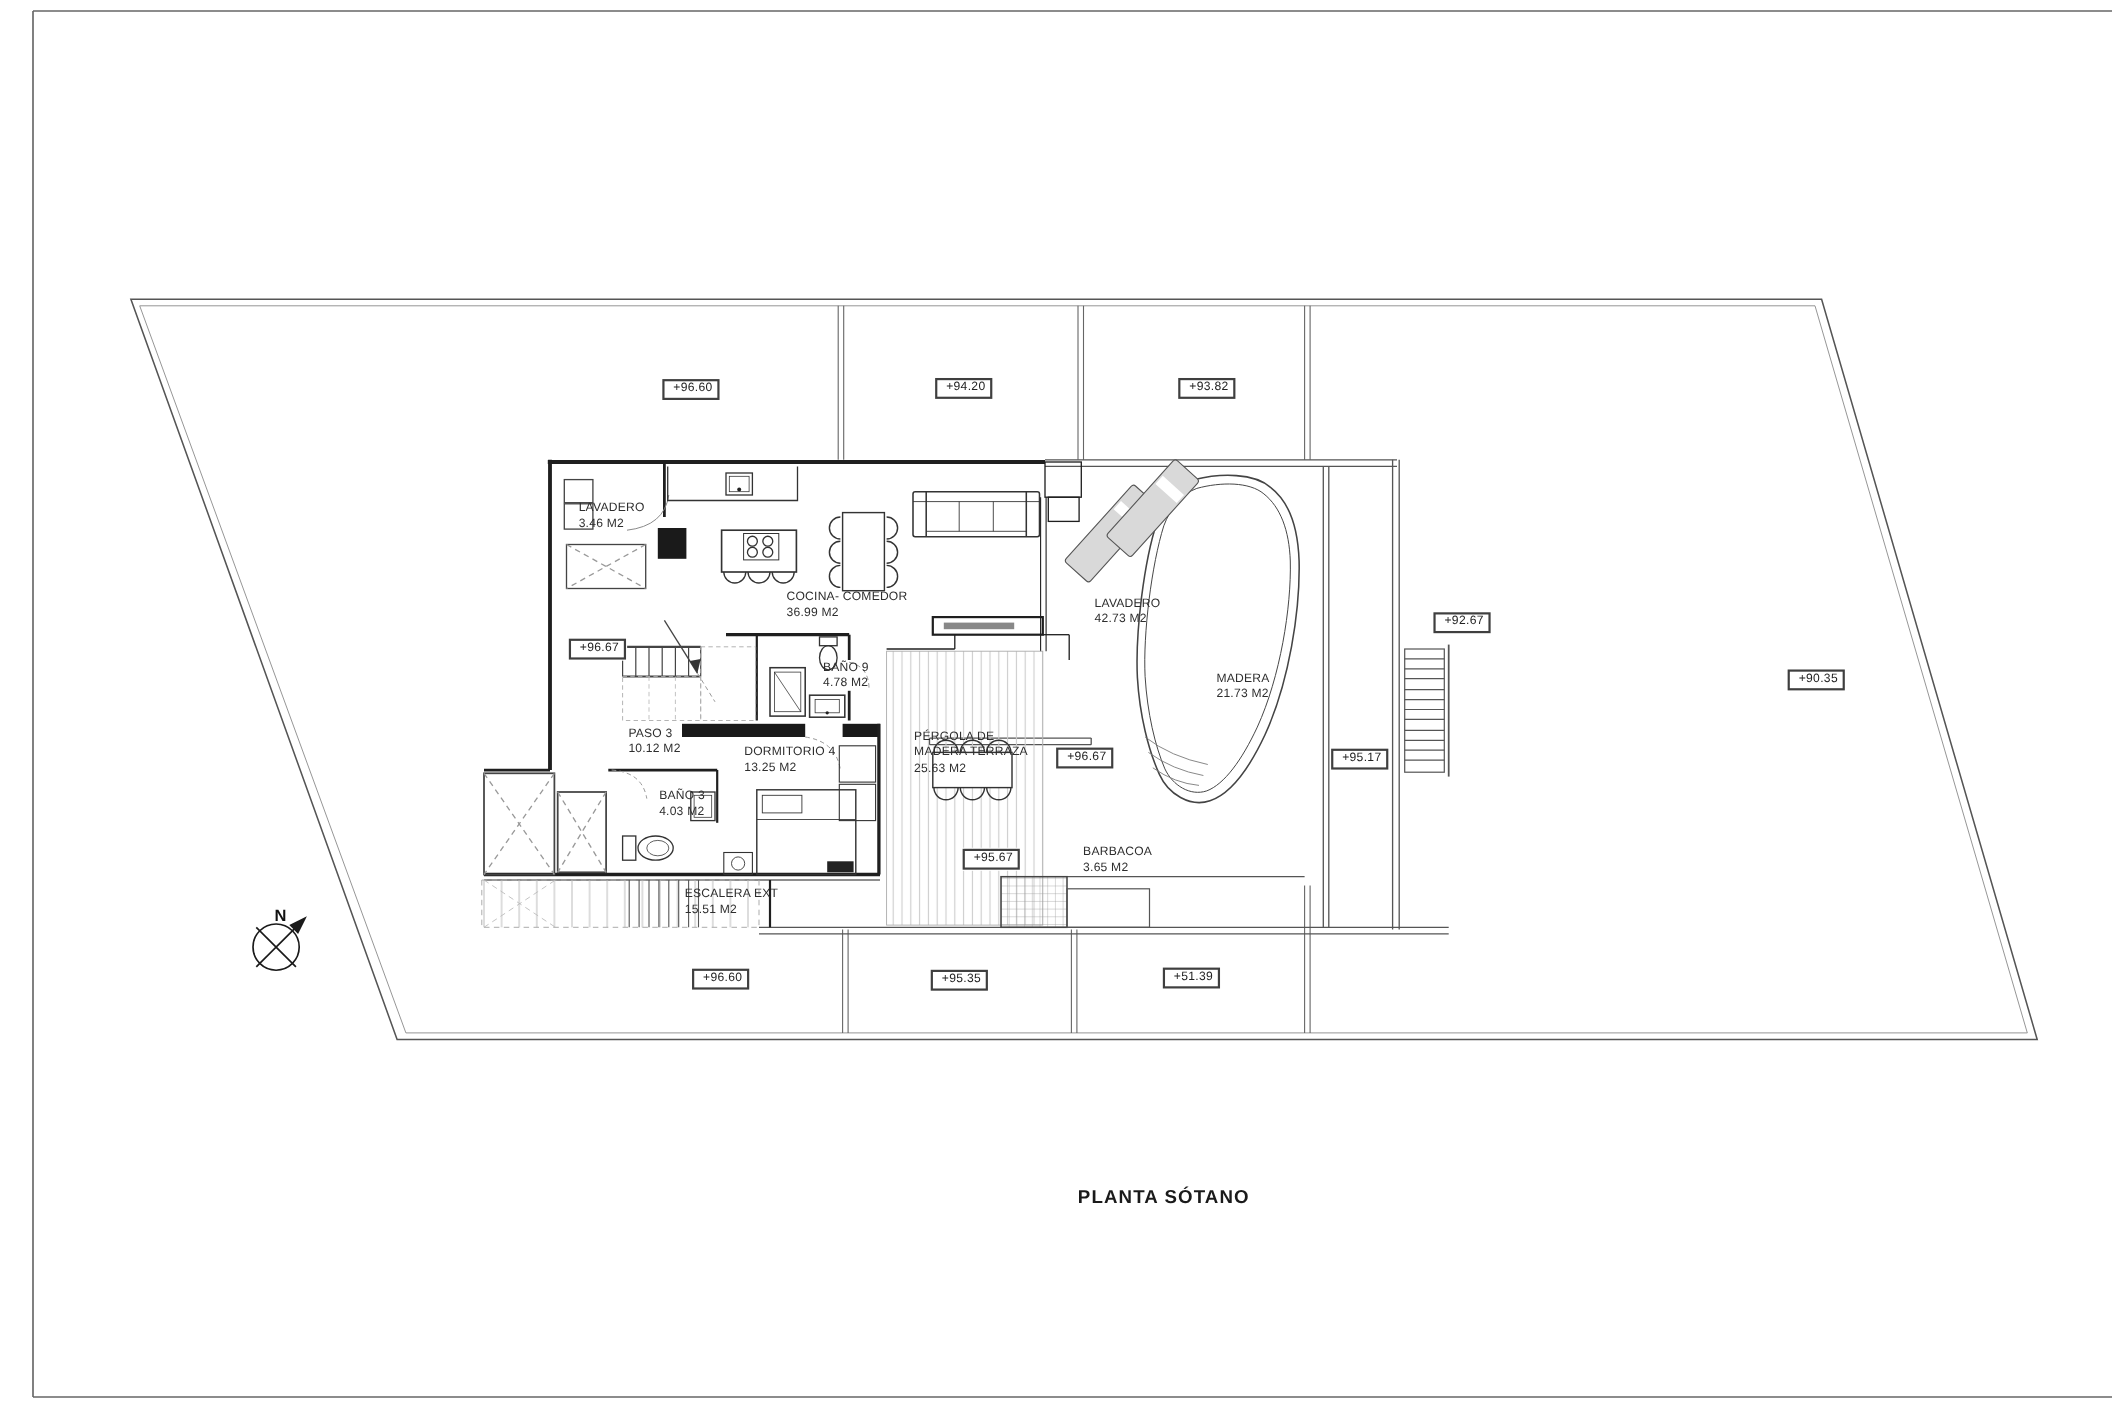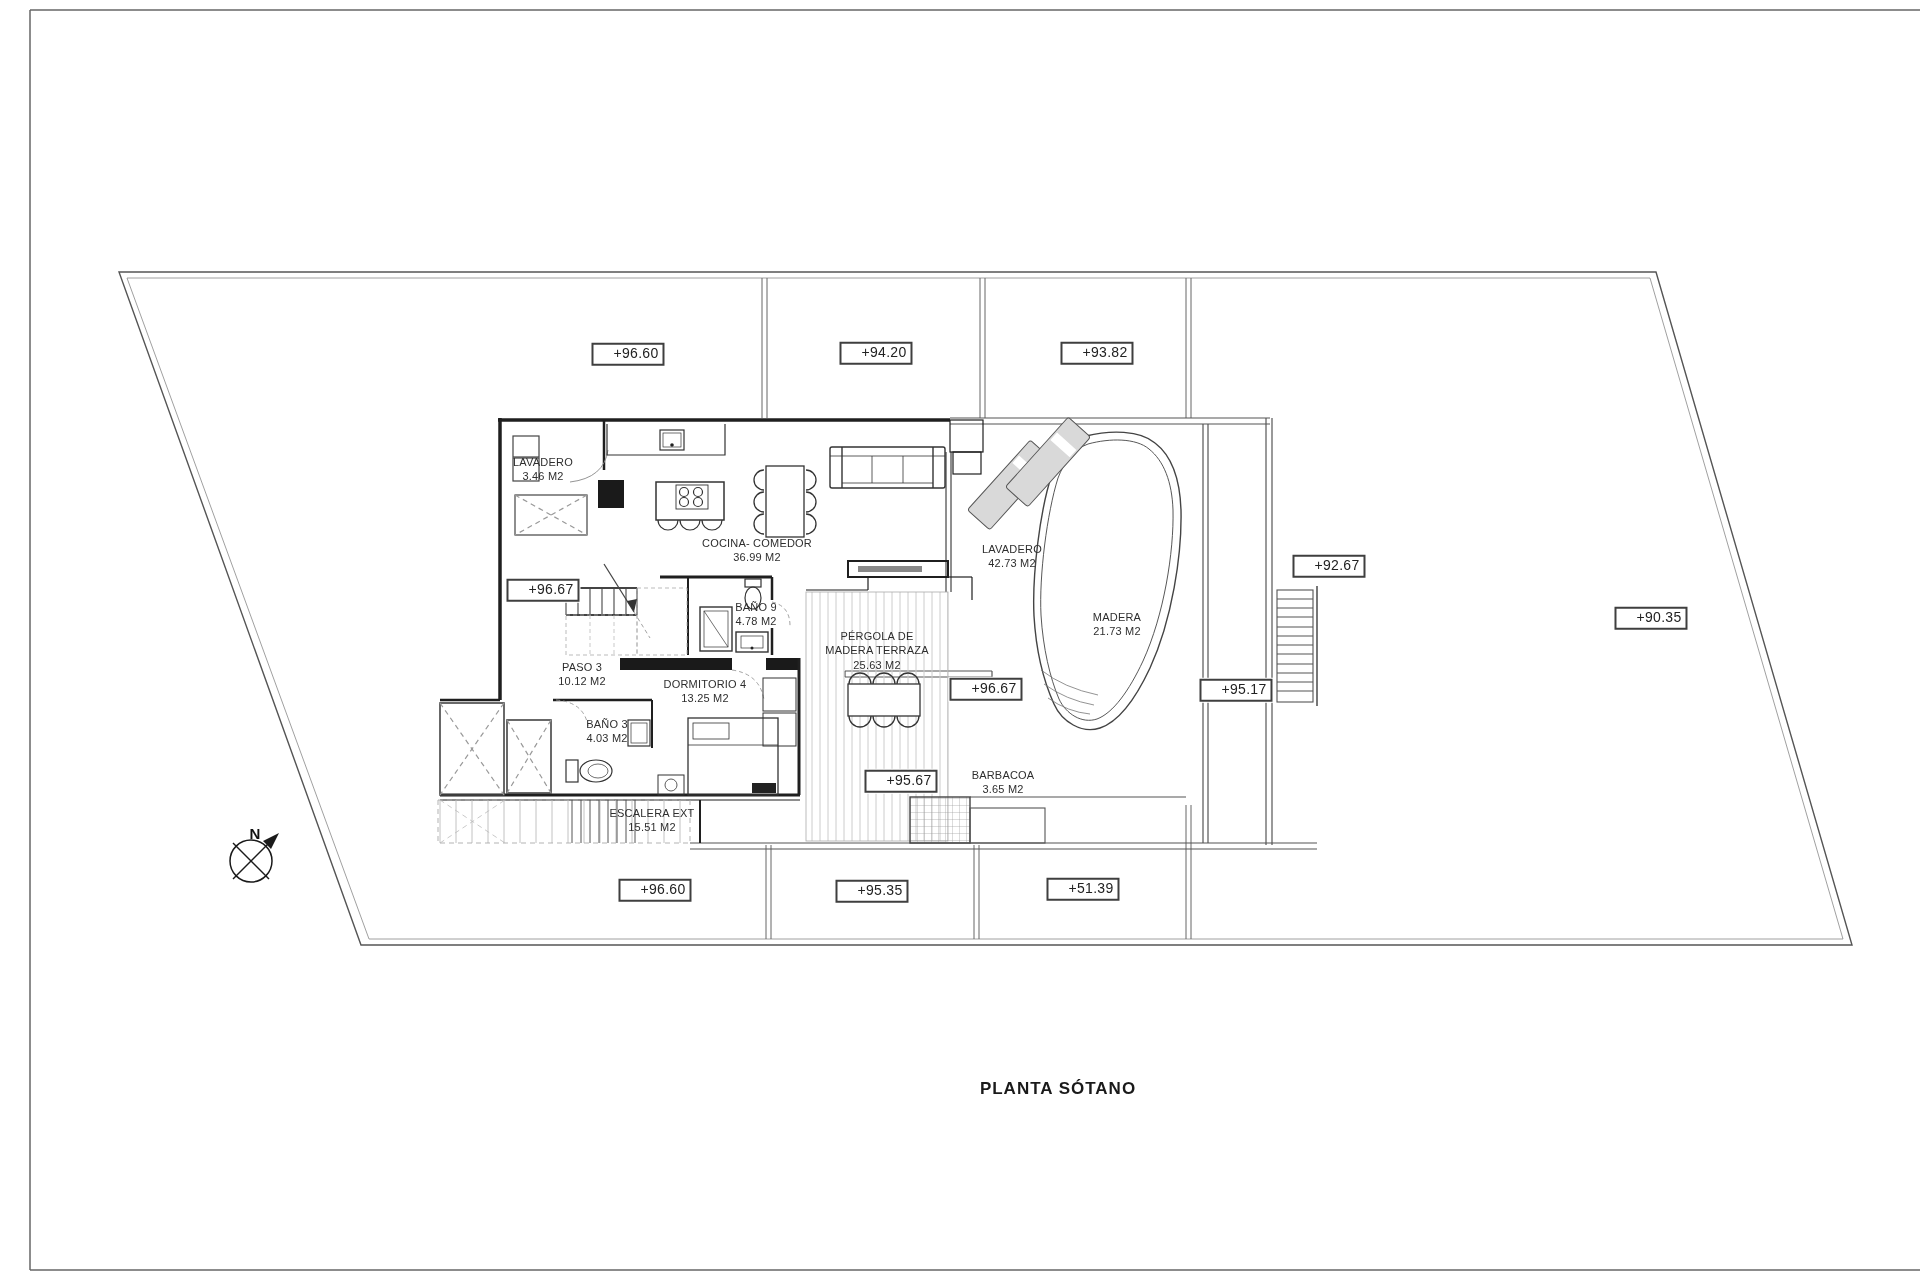--- a/index.html
+++ b/index.html
@@ -2,30 +2,30 @@
 <html><head>
 <meta charset="utf-8">
 <style>
   html,body{margin:0;padding:0;background:#fff;}
   #sheet{
     position:relative;width:1920px;height:1280px;background:#fff;overflow:hidden;
     font-family:"Liberation Sans", sans-serif;color:#2b2b2b;
   }
   svg{position:absolute;left:0;top:0;}
   .room-label{
-    position:absolute;transform:translate(-50%,-50%);text-align:center;
-    font-size:11px;line-height:1.3;color:#2e2e2e;letter-spacing:.2px;white-space:nowrap;
+    position:absolute;transform:translate(-50%,-50%);text-align:left;
+    font-size:11px;line-height:1.3;color:#2e2e2e;letter-spacing:.2px;white-space:nowrap;padding-left:26px;
   }
   .room-label .nm{display:block;}
   .room-label .ar{display:block;}
-  .room-label.wrap{white-space:normal;width:118px;}
+  .room-label.wrap{white-space:normal;width:118px;margin-top:34px;}
   .elev{
     position:absolute;transform:translate(-50%,-50%);
-    border:2px solid #3f3f3f;background:#fff;padding:0px 4px 1px 20px;
-    font-size:14px;color:#222;letter-spacing:.3px;line-height:1.25;
+    border:2px solid #3f3f3f;background:#fff;padding:0px 4px 1px 8px;
+    font-size:11px;color:#222;letter-spacing:.3px;line-height:1.25;
     box-shadow:0 0 0 1px #fff;
   }
   .plan-title{
     position:absolute;transform:translate(-50%,-50%);
     font-size:17px;font-weight:bold;letter-spacing:1px;color:#1a1a1a;
   }
   .north-n{
     position:absolute;transform:translate(-50%,-50%);
     font-size:15px;font-weight:bold;color:#111;
   }

